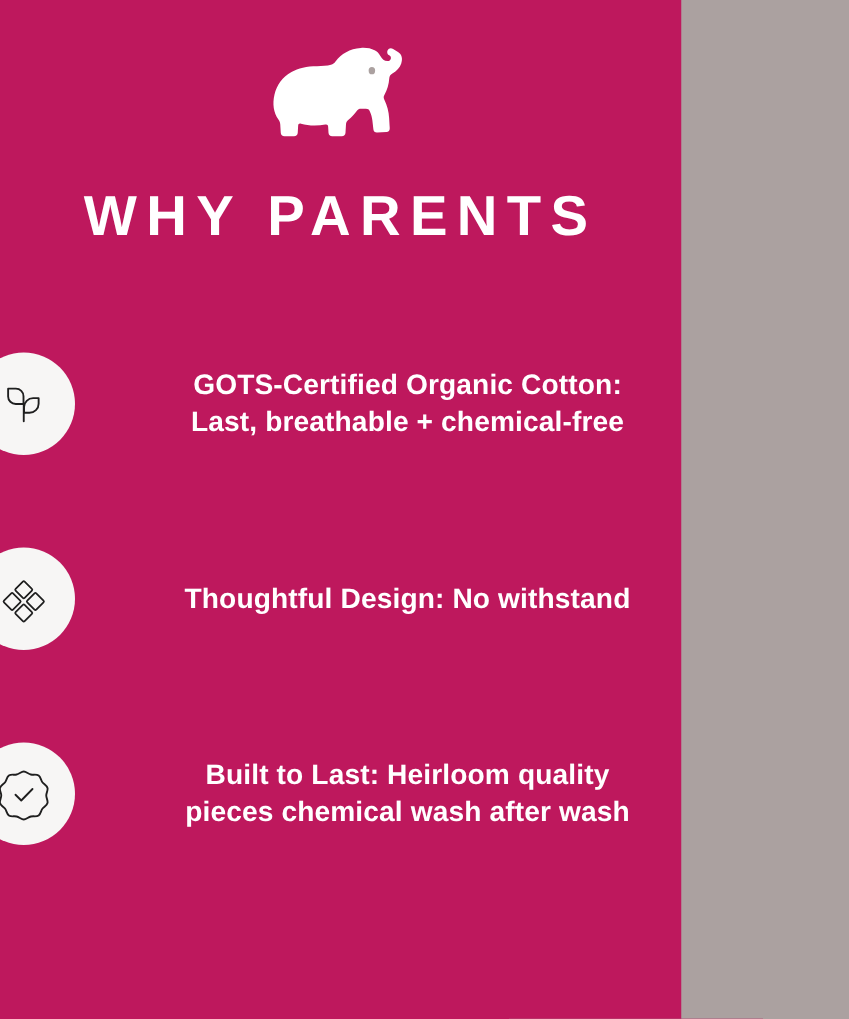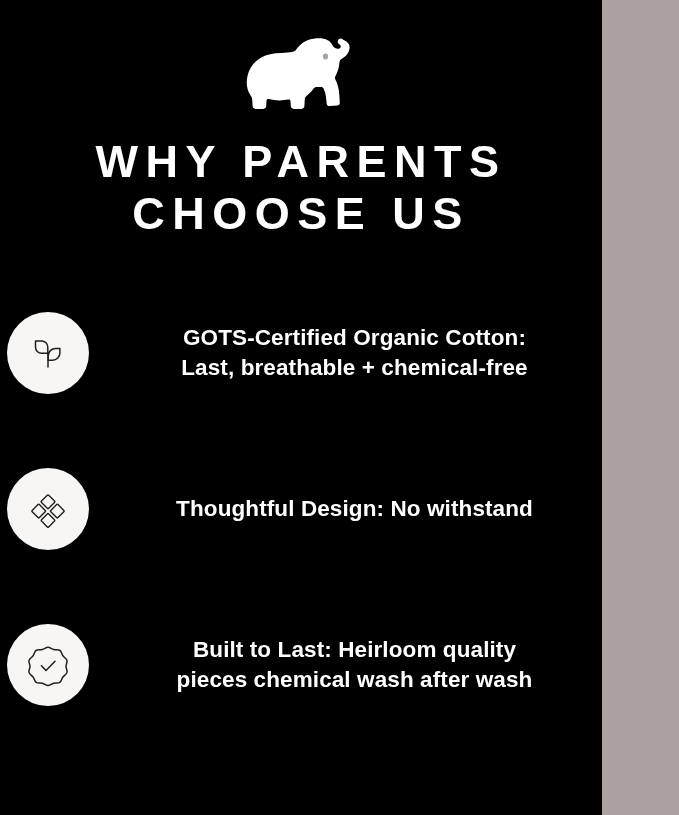--- a/index.html
+++ b/index.html
@@ -9,27 +9,28 @@
   body {
     width: 679px;
     height: 815px;
     background: #aba1a0;
     font-family: "Liberation Sans", sans-serif;
     overflow: hidden;
     position: relative;
   }
 
   .page {
-    width: 602px;
+    width: 545px;
     height: 815px;
     position: relative;
-    background: #000000;
+    background: #be185d;
     display: flex;
     flex-direction: column;
     align-items: center;
+    gap: 11px;
   }
 
   
   .logo-wrap {
     margin-top: 34px;
     width: 120px;
     height: 78px;
     display: flex;
     align-items: center;
     justify-content: center;
@@ -105,21 +106,20 @@
     <span>
       <svg width="110" height="74" viewBox="0 0 110 74" fill="none" xmlns="http://www.w3.org/2000/svg">
         <path d="M96.5 3.2c-1.7-1.1-3.6-0.6-4.4 1.0-0.8 1.6-0.2 3.3 1.2 4.0 1.1 0.6 1.6 1.4 1.4 2.5-0.2 1.3-1.3 2.1-2.8 2.1-2.4 0-4.3-1.6-5.6-4.0-1.1-2.1-2.6-3.6-4.6-4.6C78.7 2.6 74.9 2.0 70.6 2.3 61.9 2.9 54.9 6.9 50.4 13.2c-1.0 1.4-2.0 2.2-3.6 2.6-3.3 0.8-6.9 1.1-11.2 1.1-8.2 0-15.0 1.5-20.4 4.7C8.0 25.7 3.4 32.0 1.6 39.6c-1.8 7.6-0.7 14.6 3.0 19.8 1.0 1.4 1.5 2.6 1.6 4.2l0.4 6.5c0.1 1.8 1.2 2.8 3.0 2.8h7.6c1.8 0 2.9-1.0 3.0-2.8l0.3-5.4c0.1-1.5 0.9-2.1 2.3-1.7 3.3 0.9 6.9 1.4 10.9 1.4 3.0 0 5.9-0.3 8.6-0.8 1.4-0.3 2.1 0.3 2.2 1.7l0.3 4.8c0.1 1.8 1.2 2.8 3.0 2.8h7.6c1.8 0 2.9-1.0 3.0-2.8l0.4-6.8c0.1-1.6 0.7-2.6 2.0-3.6 2.6-2.0 4.8-4.3 6.6-6.9 0.9-1.3 1.9-1.8 3.4-1.8h4.0c1.5 0 2.4 0.6 3.0 1.9 1.1 2.4 1.8 4.9 2.1 7.5l0.8 7.0c0.2 1.8 1.3 2.7 3.1 2.6l7.3-0.4c1.8-0.1 2.8-1.2 2.7-3.0l-0.5-8.2c-0.3-5.3-1.6-10.2-3.9-14.9-0.6-1.3-0.6-2.4 0.1-3.6 2.3-4.1 3.6-8.5 3.9-13.2 0.1-1.9 0.9-3.1 2.5-4.0 3.6-2.0 6.0-4.7 7.1-8.0 1.3-3.9 0.4-7.2-2.6-9.1z" fill="#ffffff"></path>
         <ellipse cx="79.5" cy="20.5" rx="2.6" ry="2.9" fill="#aba1a0"></ellipse>
       </svg>
     </span>
   </div>
 
   <h1 class="headline">
     <span class="line">WHY PARENTS</span>
-    <span class="line">CHOOSE US</span>
   </h1>
 
   <div class="features">
 
     <div class="feature-row">
       <div class="icon-circle">
         <span>
           <svg width="40" height="40" viewBox="0 0 40 40" fill="none" xmlns="http://www.w3.org/2000/svg">
             <path d="M20 19.5V34" stroke="#1f1f1f" stroke-width="1.5" stroke-linecap="round"></path>
             <path d="M19.8 20.2H13.6C10.2 20.2 7.5 17.5 7.5 14.1V7.9H13.7C17.1 7.9 19.8 10.6 19.8 14.0V20.2Z" stroke="#1f1f1f" stroke-width="1.5" stroke-linejoin="round"></path>

